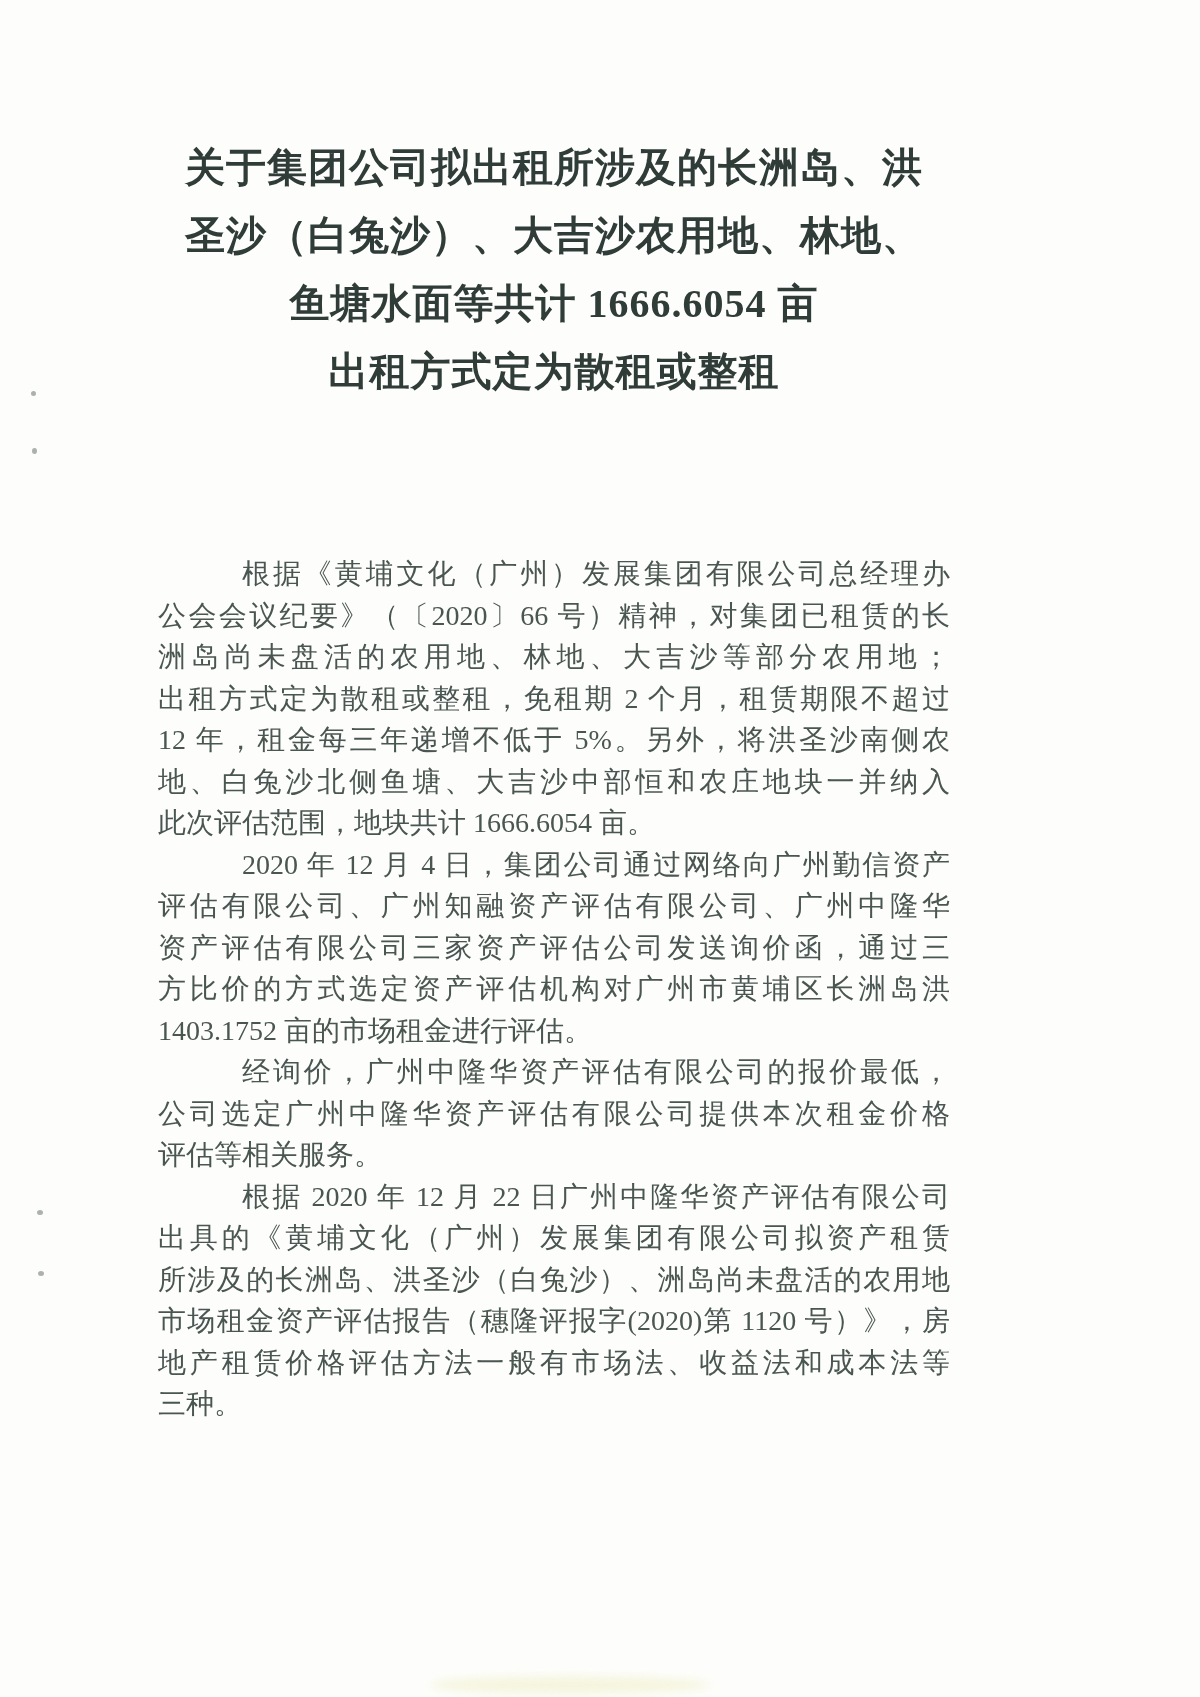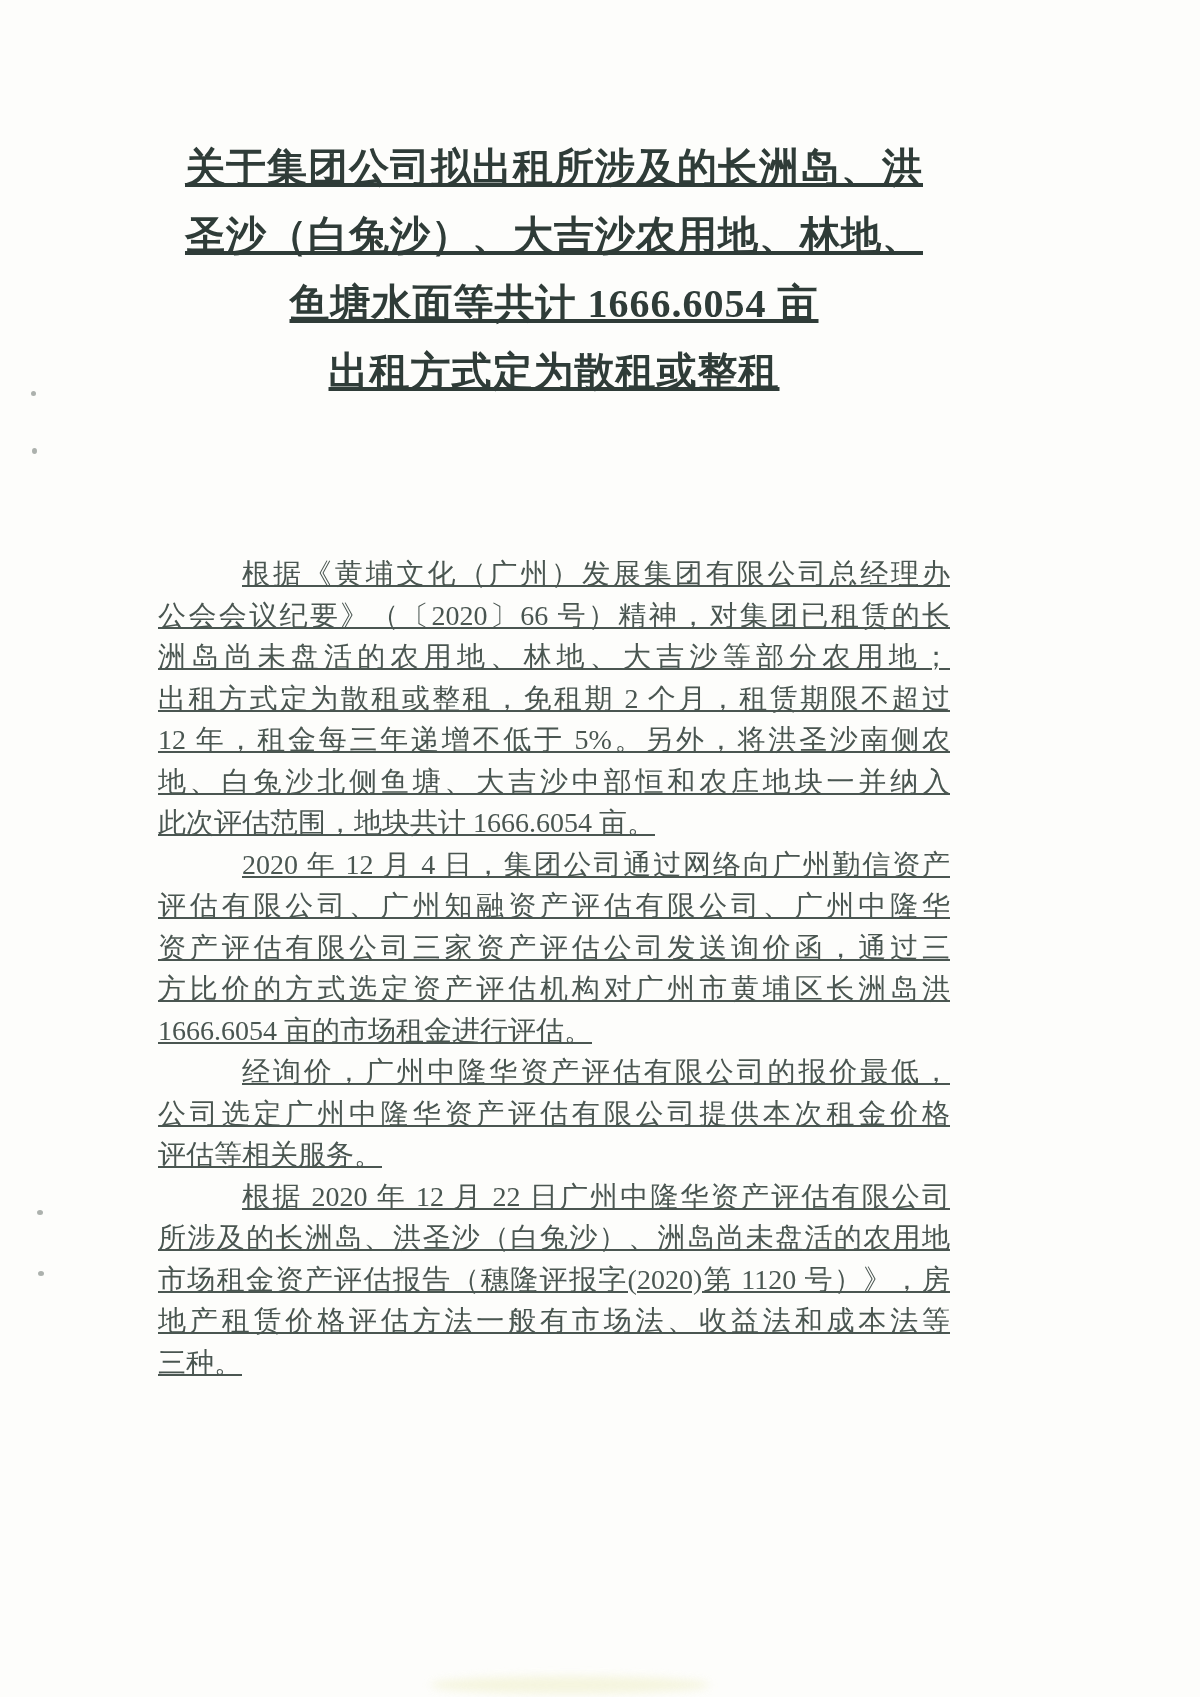--- a/index.html
+++ b/index.html
@@ -20,32 +20,32 @@
     top: 134px;
     left: 158px;
     width: 792px;
     text-align: center;
     color: var(--title-ink, #2f3c38);
     font-size: 40px;
     font-weight: 700;
     line-height: 68px;
     letter-spacing: 1px;
   }
-  .title-line { white-space: nowrap; text-decoration: underline; }
+  .title-line { white-space: nowrap; }
   .doc-body {
     position: absolute;
     top: 553px;
     left: 158px;
     width: 792px;
     color: var(--ink, #4a5651);
     font-size: 28px;
     line-height: 41.5px;
   }
   .para { margin: 0; }
-  .body-line { width: 100%; text-decoration: underline; }
+  .body-line { width: 100%; }
   .body-line.fill {
     text-align: justify;
     text-align-last: justify;
   }
   .body-line.indent { text-indent: 84px; }
   
   .speck {
     position: absolute;
     background: #6a736e;
     border-radius: 50%;
@@ -81,29 +81,30 @@
         <div class="body-line fill">出租方式定为散租或整租，免租期 2 个月，租赁期限不超过</div>
         <div class="body-line fill">12 年，租金每三年递增不低于 5%。另外，将洪圣沙南侧农</div>
         <div class="body-line fill">地、白兔沙北侧鱼塘、大吉沙中部恒和农庄地块一并纳入</div>
         <div class="body-line">此次评估范围，地块共计 1666.6054 亩。</div>
       </div>
       <div class="para">
         <div class="body-line indent fill">2020 年 12 月 4 日，集团公司通过网络向广州勤信资产</div>
         <div class="body-line fill">评估有限公司、广州知融资产评估有限公司、广州中隆华</div>
         <div class="body-line fill">资产评估有限公司三家资产评估公司发送询价函，通过三</div>
         <div class="body-line fill">方比价的方式选定资产评估机构对广州市黄埔区长洲岛洪</div>
-        <div class="body-line">1666.6054 亩的市场租金进行评估。</div>
+        <div class="body-line">1403.1752 亩的市场租金进行评估。</div>
       </div>
       <div class="para">
         <div class="body-line indent fill">经询价，广州中隆华资产评估有限公司的报价最低，</div>
         <div class="body-line fill">公司选定广州中隆华资产评估有限公司提供本次租金价格</div>
         <div class="body-line">评估等相关服务。</div>
       </div>
       <div class="para">
         <div class="body-line indent fill">根据 2020 年 12 月 22 日广州中隆华资产评估有限公司</div>
+        <div class="body-line fill">出具的《黄埔文化（广州）发展集团有限公司拟资产租赁</div>
         <div class="body-line fill">所涉及的长洲岛、洪圣沙（白兔沙）、洲岛尚未盘活的农用地</div>
         <div class="body-line fill">市场租金资产评估报告（穗隆评报字(2020)第 1120 号）》，房</div>
         <div class="body-line fill">地产租赁价格评估方法一般有市场法、收益法和成本法等</div>
         <div class="body-line">三种。</div>
       </div>
     </div>
 
   <div class="speck" style="left:31px; top:391px; width:5px; height:5px;"></div>
   <div class="speck" style="left:32px; top:448px; width:5px; height:6px;"></div>
   <div class="speck" style="left:37px; top:1210px; width:6px; height:5px;"></div>

